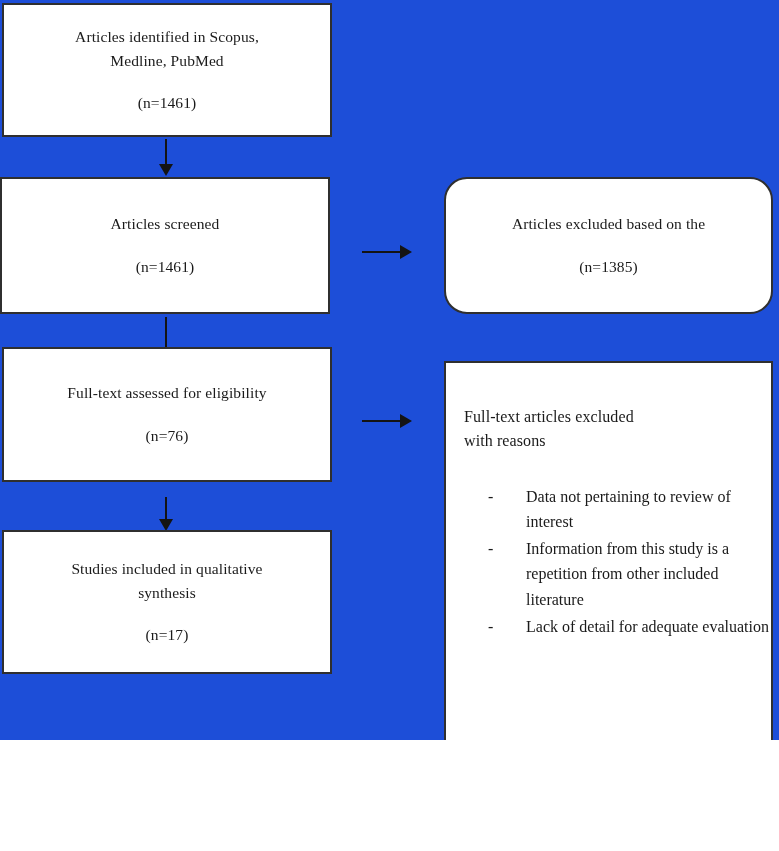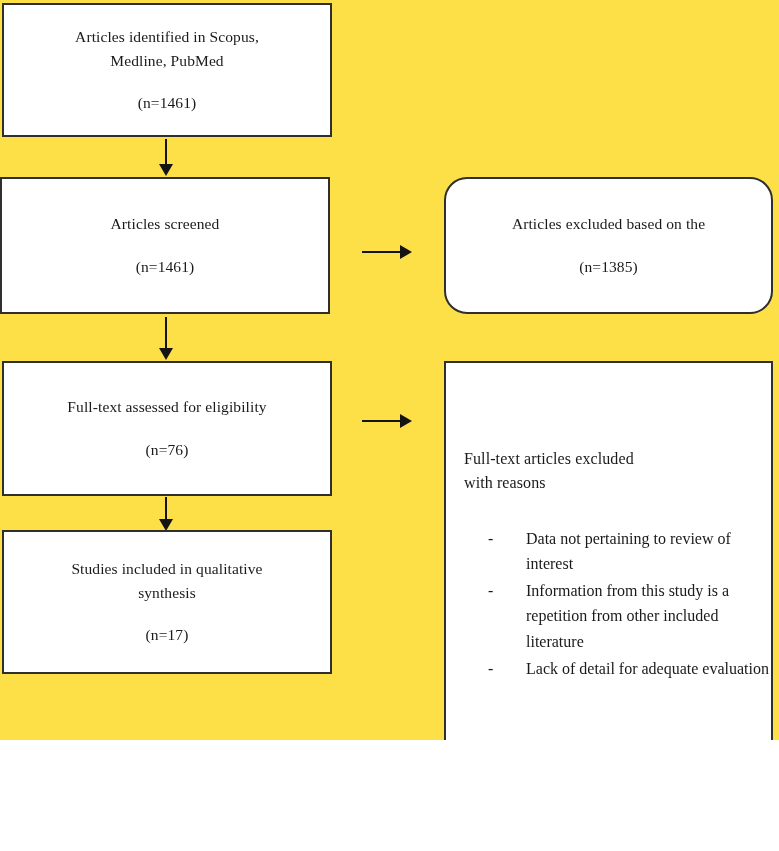--- a/index.html
+++ b/index.html
@@ -10,21 +10,21 @@
   }
   body {
     font-family: "Liberation Serif", "DejaVu Serif", serif;
     color: #1a1a1a;
     -webkit-font-smoothing: antialiased;
   }
   #diagram {
     position: relative;
     width: 779px;
     height: 740px;
-    background: #fde047;
+    background: #1d4ed8;
     overflow: hidden;
   }
 
   
   .box {
     position: absolute;
     box-sizing: border-box;
     border: 2px solid #2f2f2f;
     background: #ffffff;
     display: flex;
@@ -46,29 +46,28 @@
   .line.spaced-before {
     margin-top: 19px;
   }
   .line.left {
     text-align: left;
   }
 
   
   #box-identified   { left: 2px;   top: 3px;   width: 330px; height: 134px; }
   #box-screened     { left: 0;   top: 177px; width: 330px; height: 137px; }
-  #box-fulltext     { left: 2px;   top: 361px; width: 330px; height: 135px; }
+  #box-fulltext     { left: 2px;   top: 347px; width: 330px; height: 135px; }
   #box-included     { left: 2px;   top: 530px; width: 330px; height: 144px; }
   #box-excluded-elig{ left: 444px; top: 177px; width: 329px; height: 137px; border-radius: 23px; }
   #box-excluded-rsn { left: 444px; top: 361px; width: 329px; height: 478px;
                       justify-content: flex-start; }
 
   #box-excluded-rsn .box-inner {
     padding: 42px 0 0 18px;
-    margin-top: 42px;
   }
   #box-excluded-rsn .line { font-size: 16px; }
 
   
   .reason-list {
     list-style: none;
     margin: 30px 0 0 0;
     padding: 0;
   }
   .reason-item {

